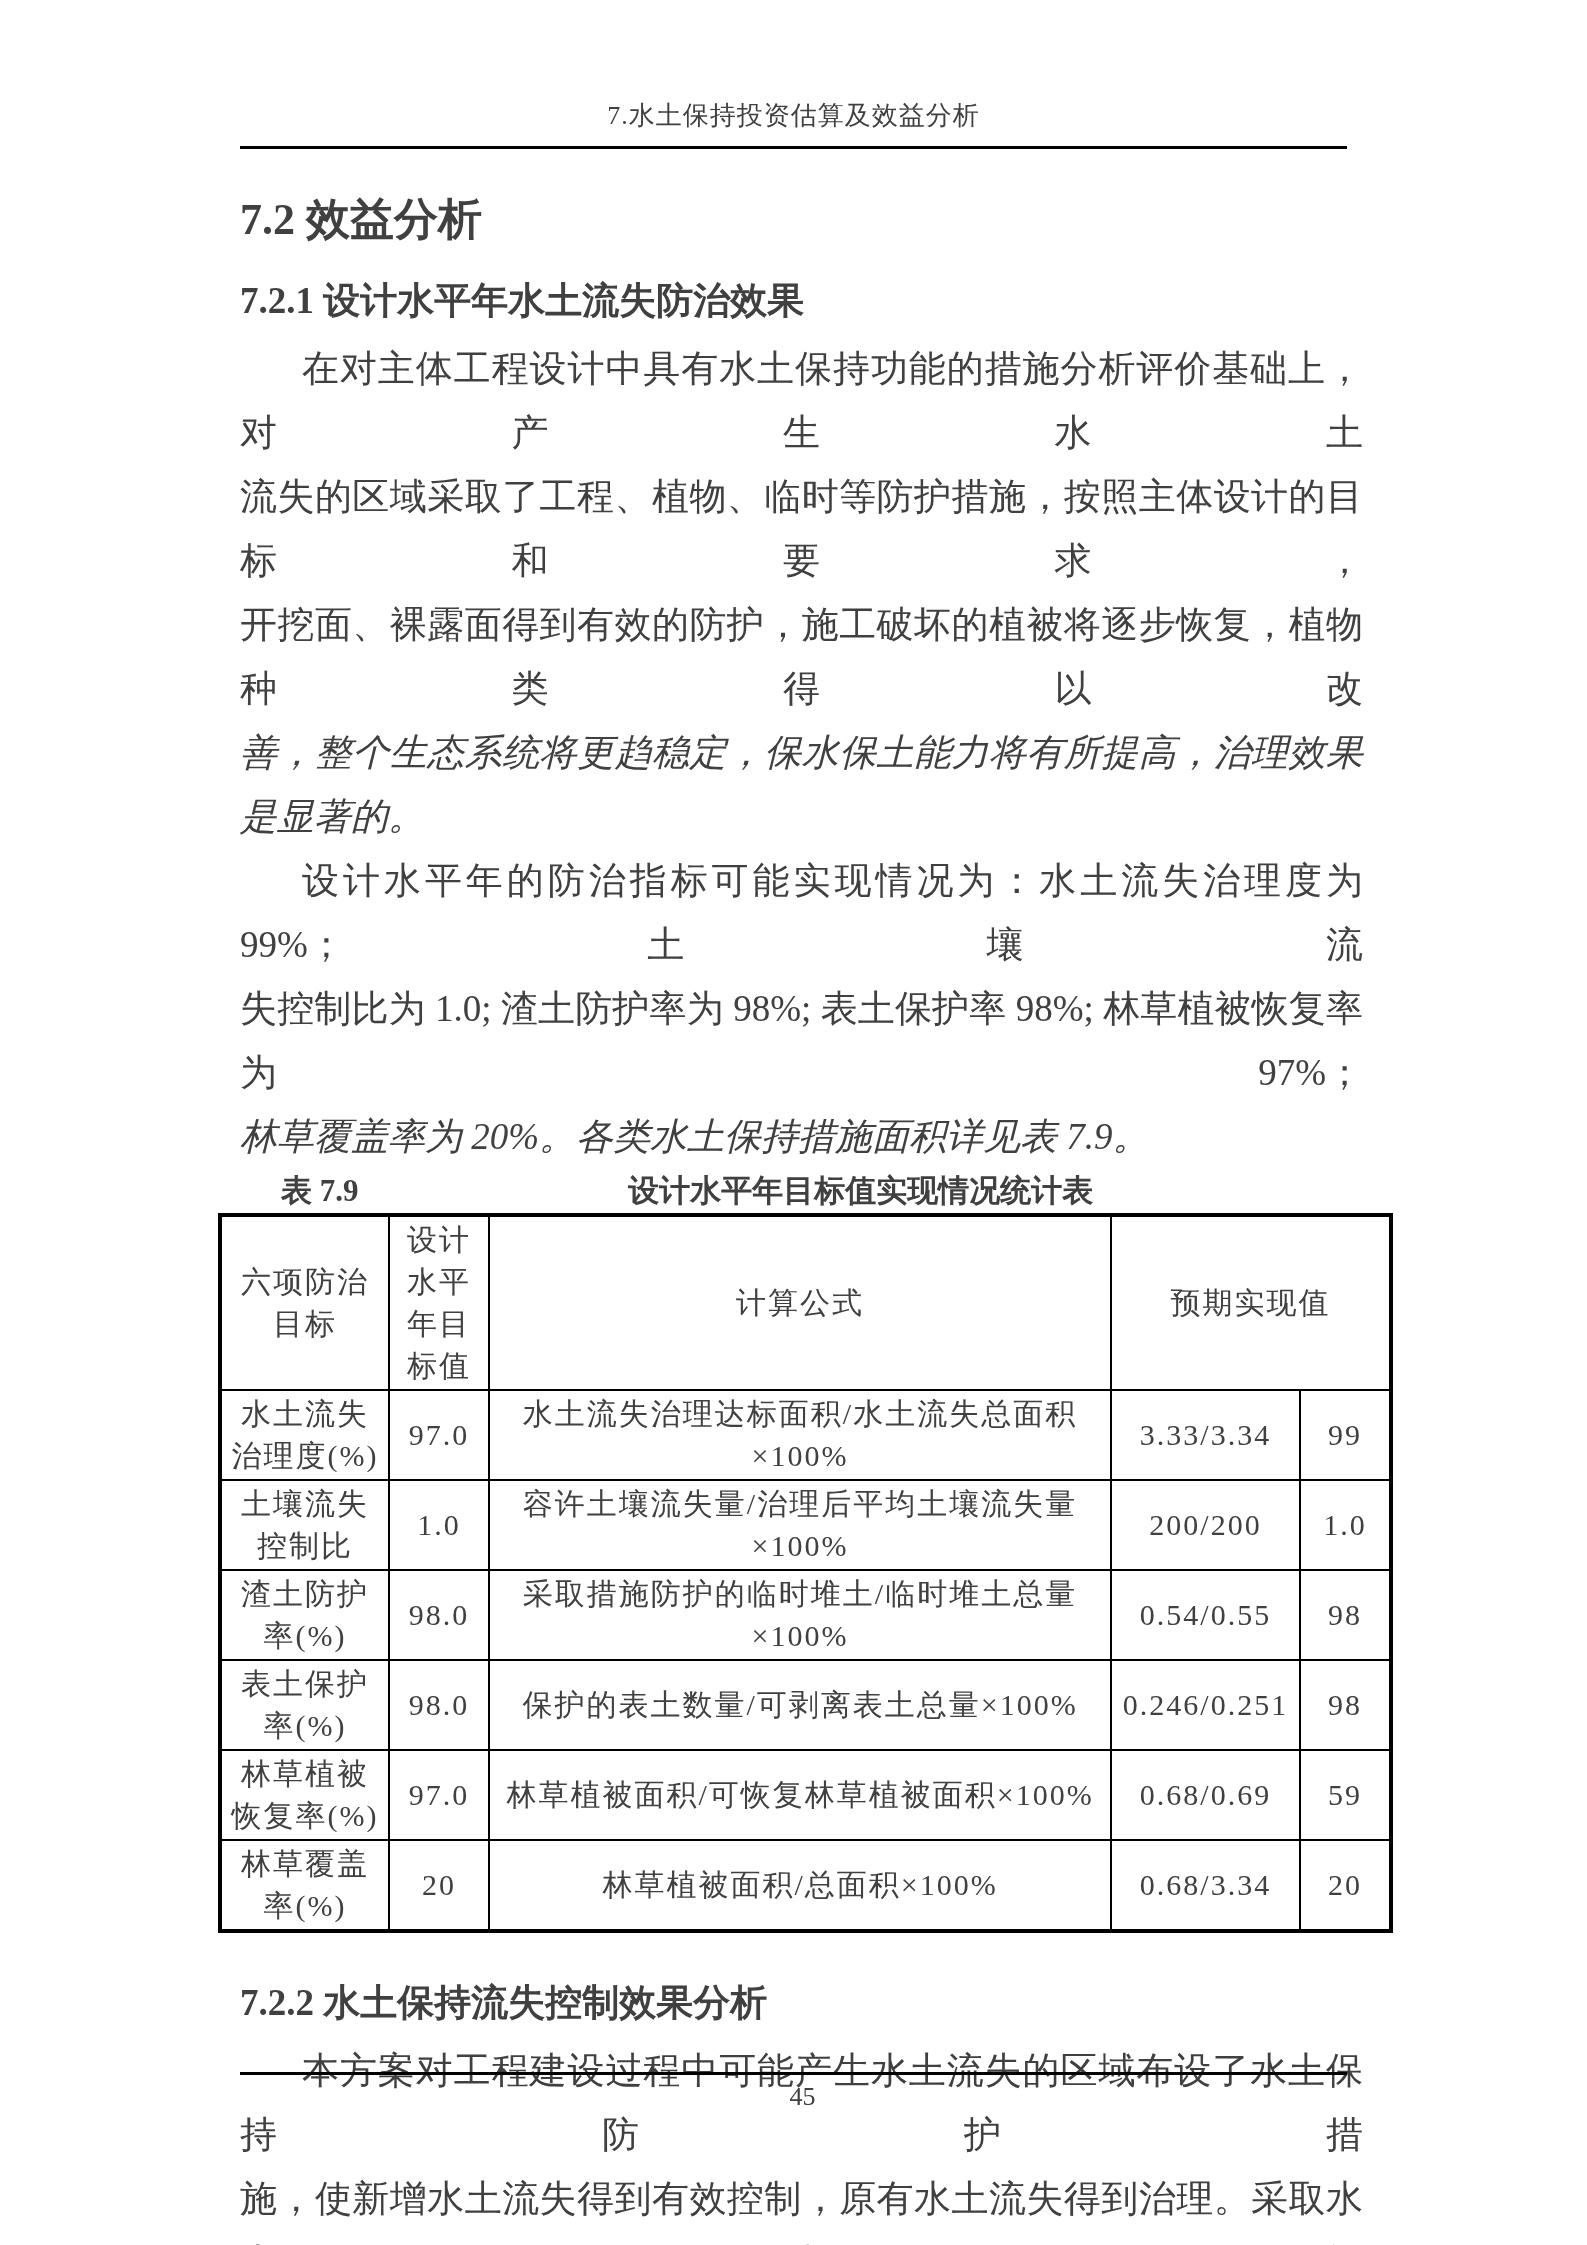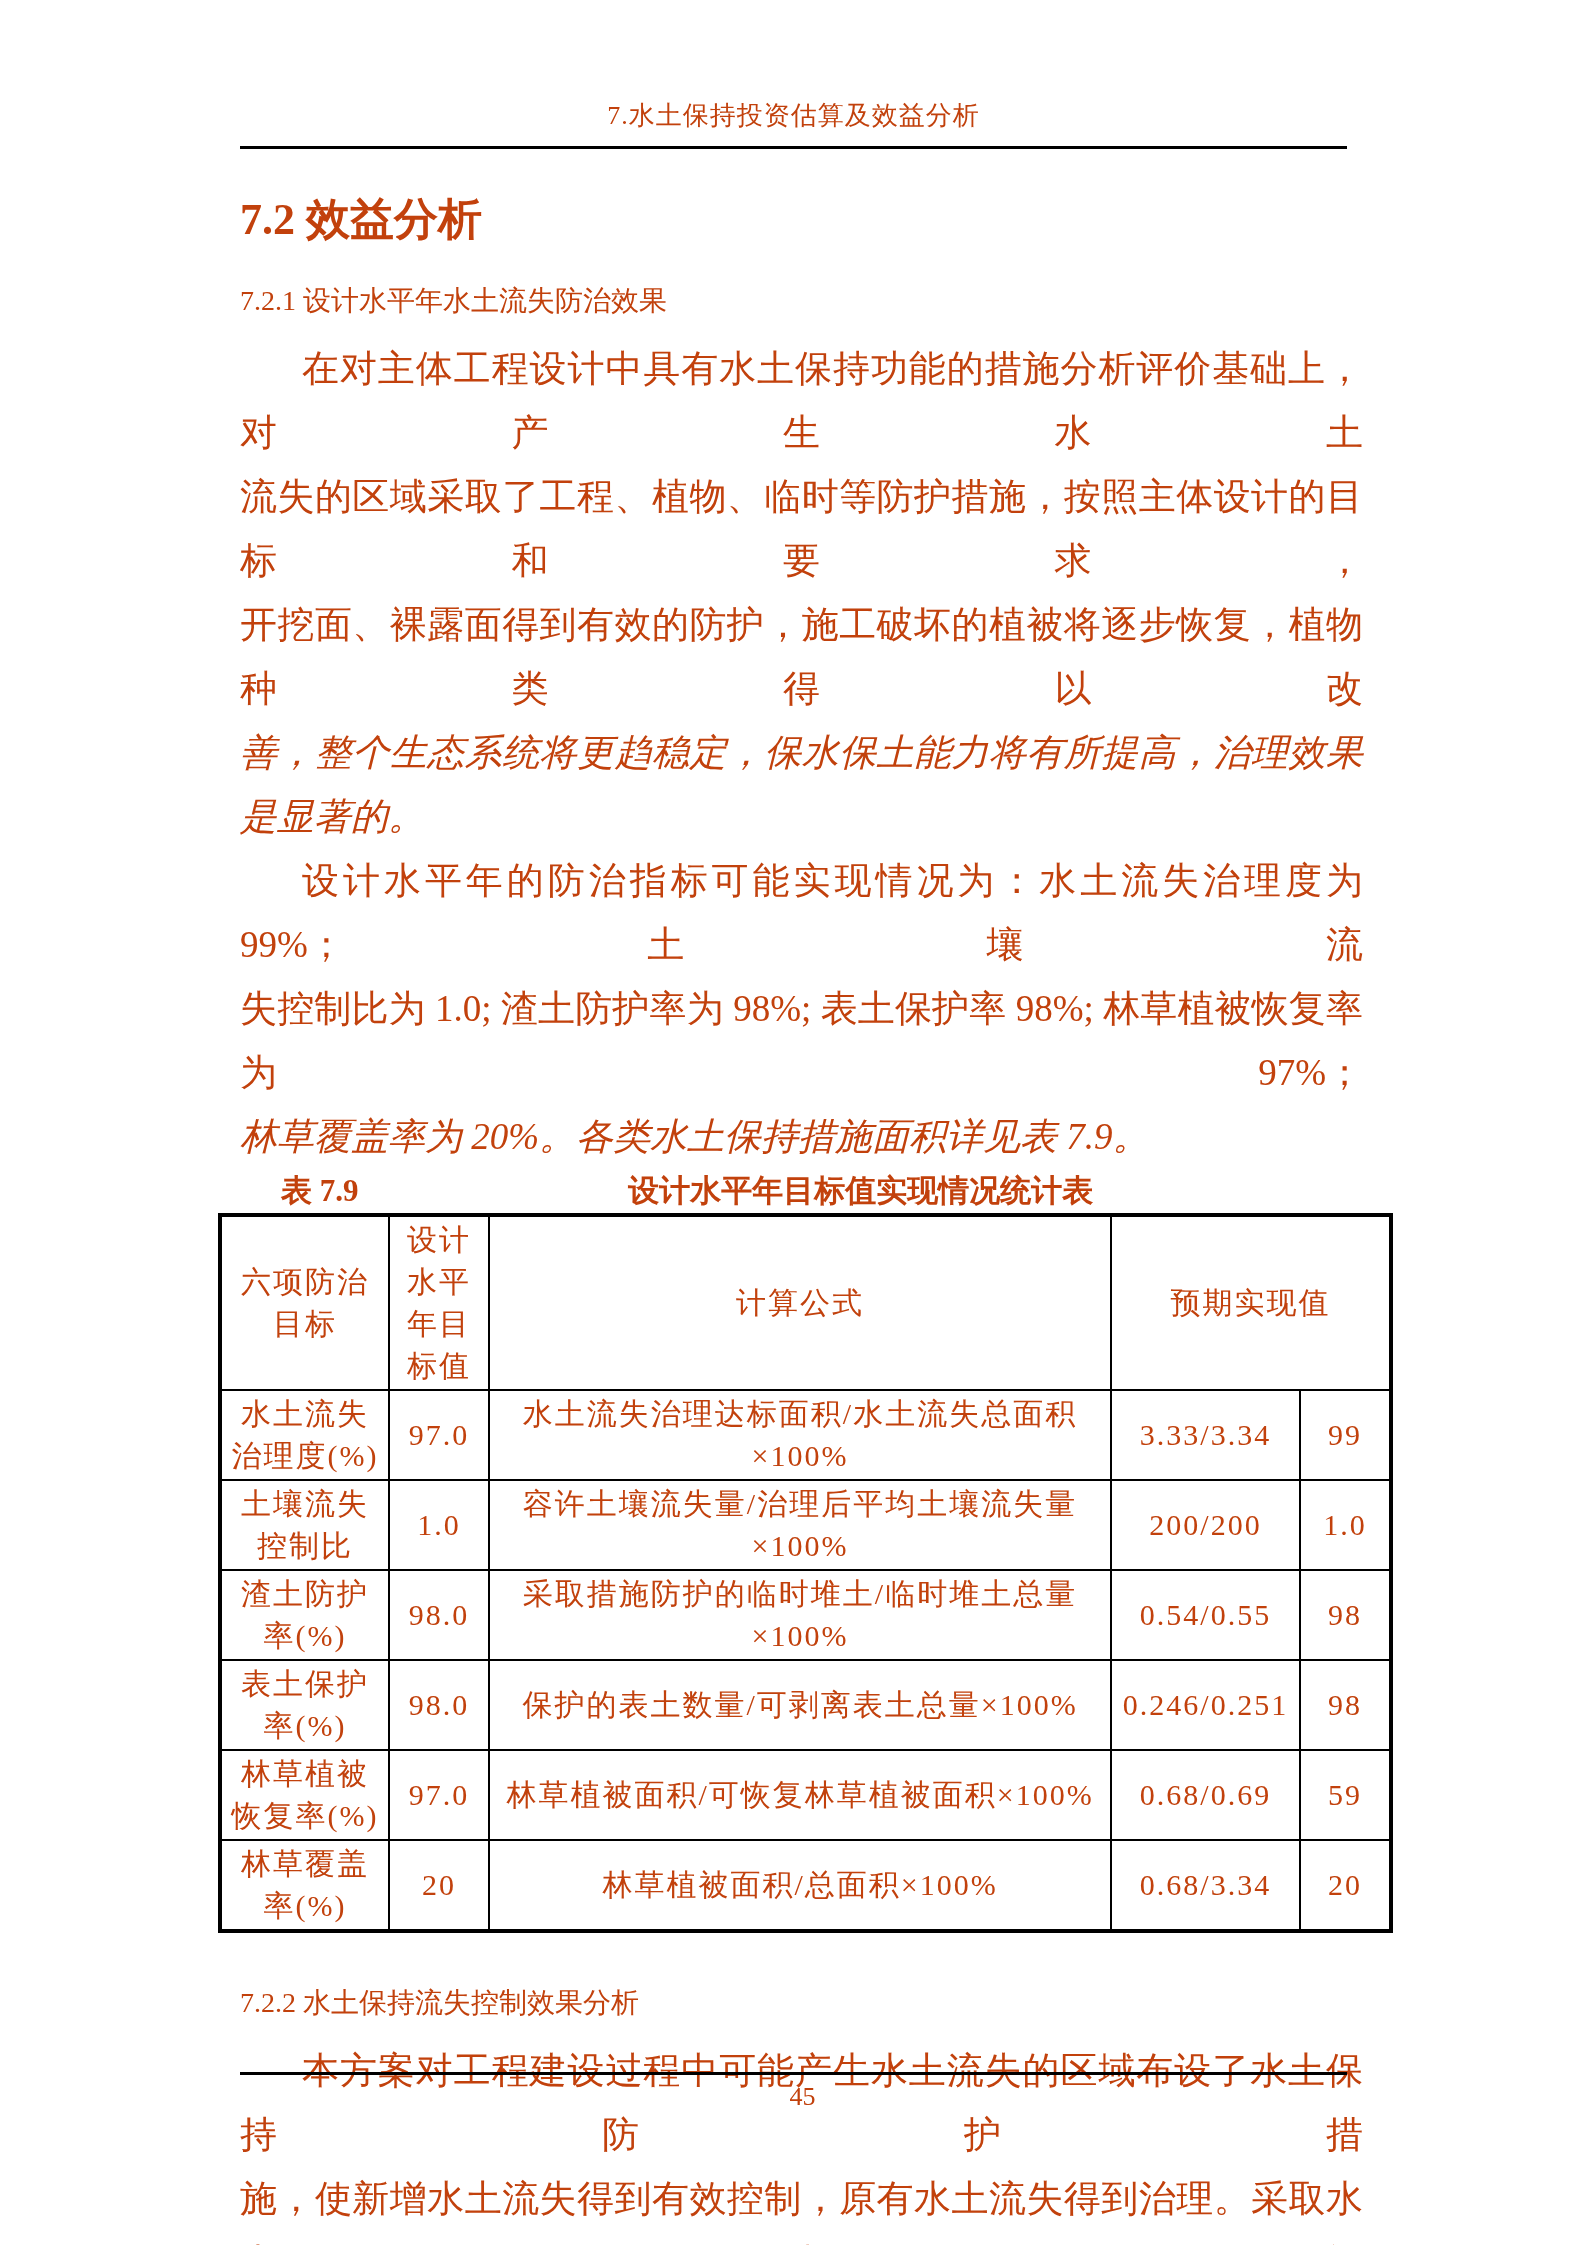--- a/index.html
+++ b/index.html
@@ -1,21 +1,21 @@
 <!DOCTYPE html>
 <html><head>
 <meta charset="utf-8">
 <style>
   html,body { margin:0; padding:0; background:#888; }
   .page {
     position:relative;
     width:1587px; height:2245px;
     margin:0 auto;
     background:#ffffff;
-    color:#c2410c;
+    color:#404040;
     font-family:"Liberation Serif","DejaVu Serif",serif;
     overflow:hidden;
   }
   .content { margin-left:240px; width:1123px; }
 
   .doc-header {
     padding-top:100px;
     text-align:center;
     font-size:26px;
     line-height:32px;
@@ -30,23 +30,23 @@
   }
 
   .h1 {
     margin-top:42px;
     font-size:44px;
     line-height:58px;
     font-weight:bold;
   }
   .h2 {
     margin-top:30px;
-    font-size:28px;
+    font-size:37px;
     line-height:44px;
-    font-weight:normal;
+    font-weight:bold;
   }
   .h2-bottom { margin-top:48px; }
 
   .para { margin-top:14px; }
   .para2 { margin-top:0; }
   .pline {
     font-size:37px;
     line-height:64px;
     text-align:justify;
     text-align-last:justify;

